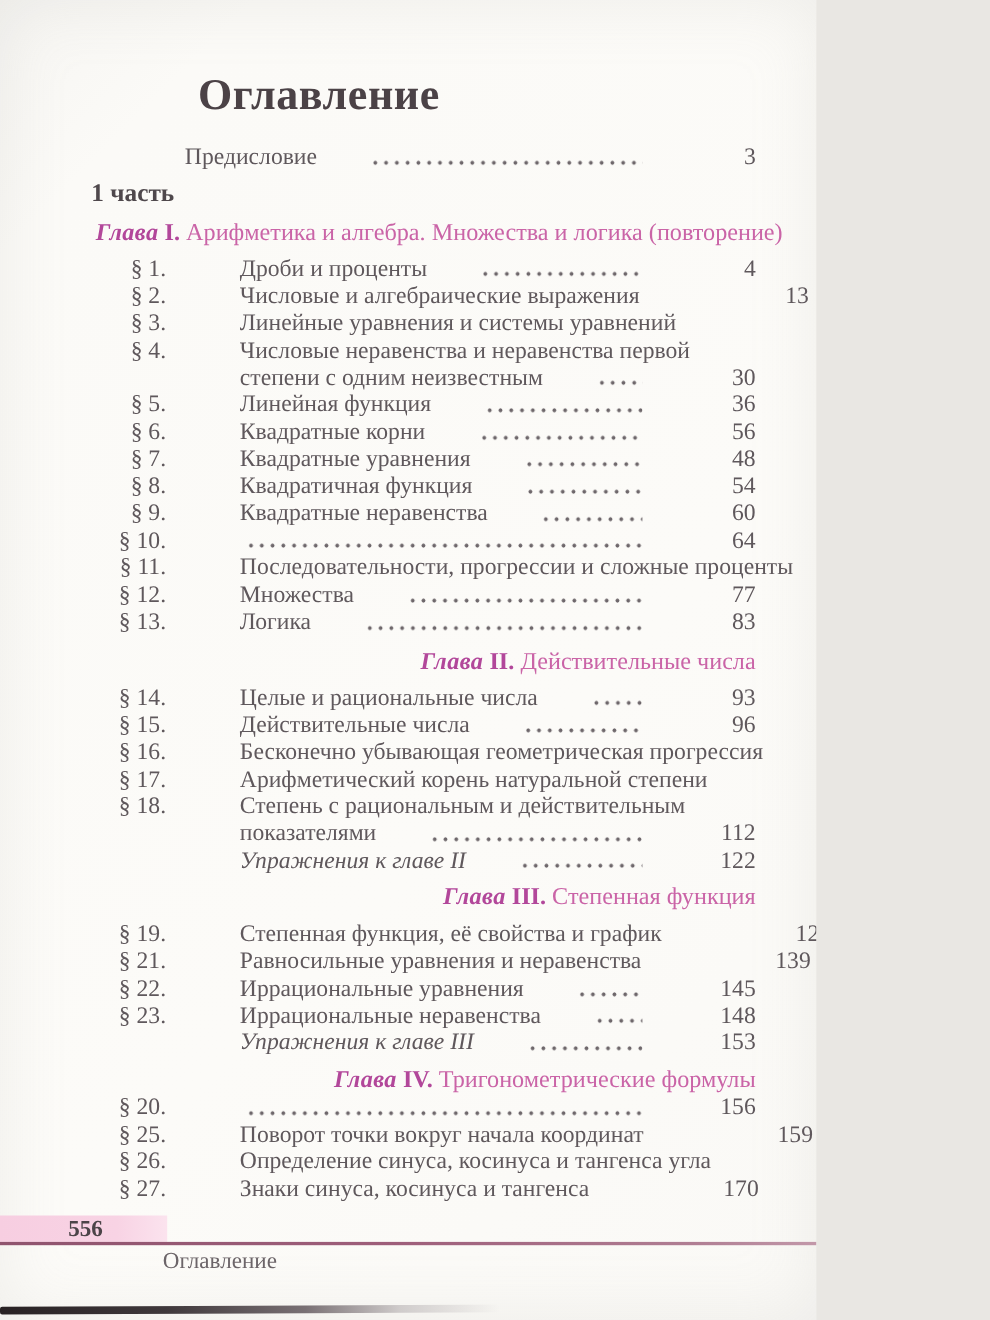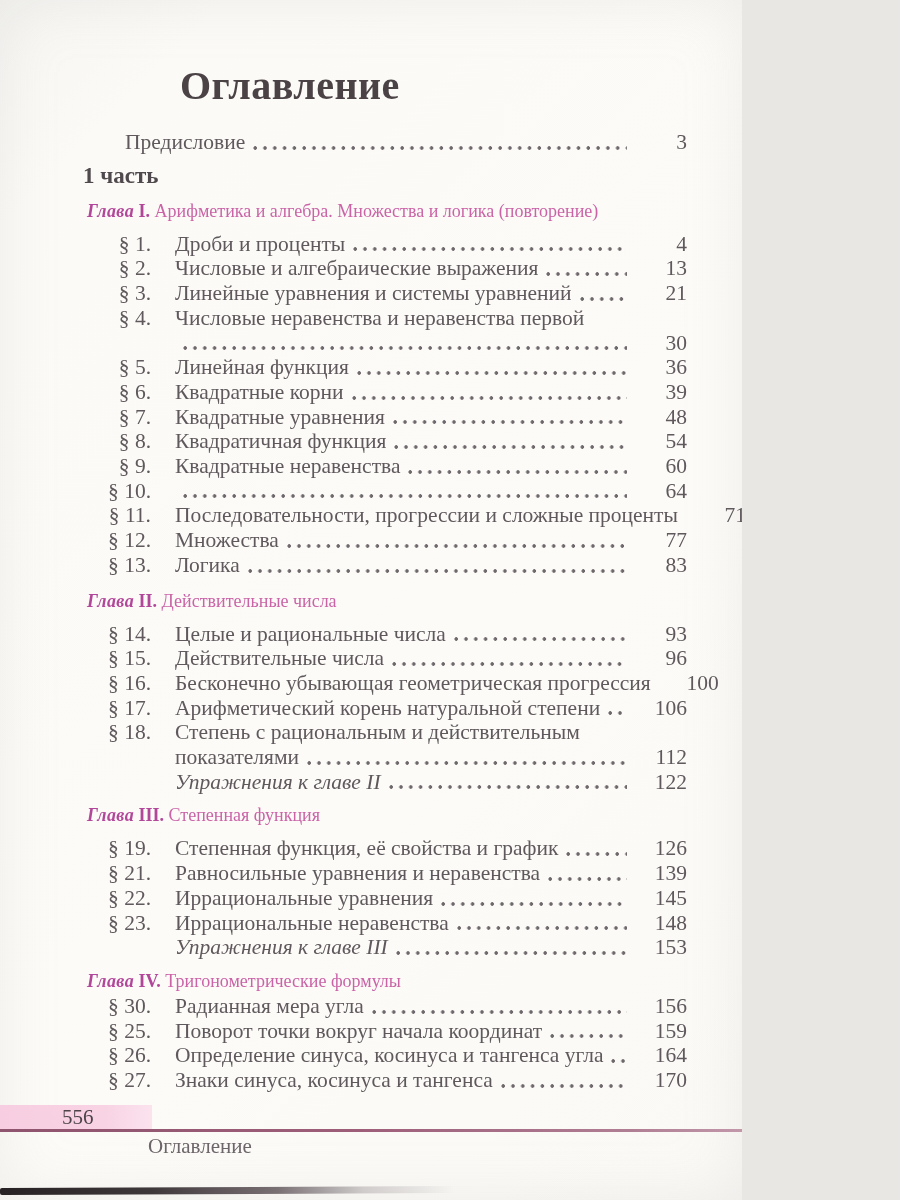--- a/index.html
+++ b/index.html
@@ -8,47 +8,47 @@
     background:linear-gradient(135deg,#f6f5f2 0%,#fbfaf7 12%,#fcfbf8 60%,#faf9f6 100%);
     font-family:"Liberation Serif","DejaVu Serif",serif;
     color:#5f585c;
     box-shadow:inset 0 0 60px rgba(180,175,170,.18);
   }
   .content{position:absolute;left:85px;right:55px;top:0;}
   .doc-title{
     margin:64px 0 0 95px;font-size:40px;line-height:44px;font-weight:bold;
     color:#4b4246;letter-spacing:.5px;
   }
-  .row{display:flex;align-items:baseline;font-size:21.5px;line-height:24.7px;white-space:nowrap;}
+  .row{display:flex;align-items:baseline;font-size:21.5px;line-height:24.7px;white-space:nowrap;gap:43px;}
   .num{flex:none;width:90px;box-sizing:border-box;padding-right:24px;text-align:right;}
   .txt{flex:none;}
   .dots{
     flex:1;align-self:flex-end;height:6px;margin:0 10px 4px 8px;
     background:radial-gradient(circle at 2.2px 3px,#6e676b 1.5px,rgba(0,0,0,0) 2.05px) 0 55%/9.8px 6px repeat-x;
   }
   .pg{flex:none;width:50px;text-align:right;}
   .nl .dots{background:none;}
   .it .txt{font-style:italic;}
   .pre-row{margin-top:22px;}
   .pre-row .lead-in{flex:none;width:40px;}
   .part{margin-top:8px;margin-left:-2px;font-size:23px;line-height:25px;font-weight:bold;color:#4f484c;}
-  .chap{margin:10px 0 8px 2px;font-size:18px;line-height:26px;color:#ca64a7;white-space:nowrap;}
+  .chap{margin:10px 0 8px 2px;font-size:22px;line-height:26px;color:#ca64a7;white-space:nowrap;text-align:right;}
   .chap .w{font-weight:bold;font-style:italic;color:#b2479a;letter-spacing:.4px;}
   .chap .n{font-weight:bold;color:#b2479a;}
   .chap3{margin-top:8px;}
   .chap4{margin-top:8px;margin-bottom:0;}
   .grp{margin:0;}
   
   .band{
     position:absolute;left:0;top:1105px;width:152px;height:24px;
     background:linear-gradient(to right,#f7cee1,#f8d3e4 70%,#fbe3ee);
   }
   .band-num{
     position:absolute;left:62px;top:1105px;height:24px;line-height:24px;
-    font-size:21px;font-weight:normal;color:#4c4448;
+    font-size:21px;font-weight:bold;color:#4c4448;
   }
   .rule{
     position:absolute;left:0;top:1129px;width:900px;height:3px;
     background:linear-gradient(to right,#8f546e,#9e5e7a 40%,#b07e93 70%,#cda7b6 90%,#e6cdd7);
   }
   .running-title{position:absolute;left:148px;top:1134px;font-size:21px;line-height:24px;color:#6c6569;}
   .scan-strip{
     position:absolute;left:0;top:1188px;width:505px;height:7px;border-radius:2px;
     transform:rotate(-.25deg);transform-origin:left center;
     background:linear-gradient(to right,#282123 0%,#3f383b 30%,#797074 55%,rgba(150,142,146,.4) 72%,rgba(200,195,198,0) 90%);
@@ -97,34 +97,35 @@
           <span class="pg">21</span>
         </div>
       <div class="row nl">
           <span class="num">§ 4.</span>
           <span class="txt">Числовые неравенства и неравенства первой</span>
           <span class="dots"></span>
           <span class="pg"></span>
         </div>
       <div class="row">
           <span class="num"></span>
+          <span class="txt">степени с одним неизвестным</span>
           <span class="dots"></span>
           <span class="pg">30</span>
         </div>
       <div class="row">
           <span class="num">§ 5.</span>
           <span class="txt">Линейная функция</span>
           <span class="dots"></span>
           <span class="pg">36</span>
         </div>
       <div class="row">
           <span class="num">§ 6.</span>
           <span class="txt">Квадратные корни</span>
           <span class="dots"></span>
-          <span class="pg">39</span>
+          <span class="pg">56</span>
         </div>
       <div class="row">
           <span class="num">§ 7.</span>
           <span class="txt">Квадратные уравнения</span>
           <span class="dots"></span>
           <span class="pg">48</span>
         </div>
       <div class="row">
           <span class="num">§ 8.</span>
           <span class="txt">Квадратичная функция</span>
@@ -253,22 +254,21 @@
     </div>
 
     <div class="chap chap4">
       <span class="w">Глава</span>
       <span class="n"> <span>IV.</span></span>
       <span class="t"> <span>Тригонометрические формулы</span></span>
     </div>
 
     <div class="grp">
       <div class="row">
-          <span class="num">§ 30.</span>
-          <span class="txt">Радианная мера угла</span>
+          <span class="num">§ 20.</span>
           <span class="dots"></span>
           <span class="pg">156</span>
         </div>
       <div class="row">
           <span class="num">§ 25.</span>
           <span class="txt">Поворот точки вокруг начала координат</span>
           <span class="dots"></span>
           <span class="pg">159</span>
         </div>
       <div class="row">

